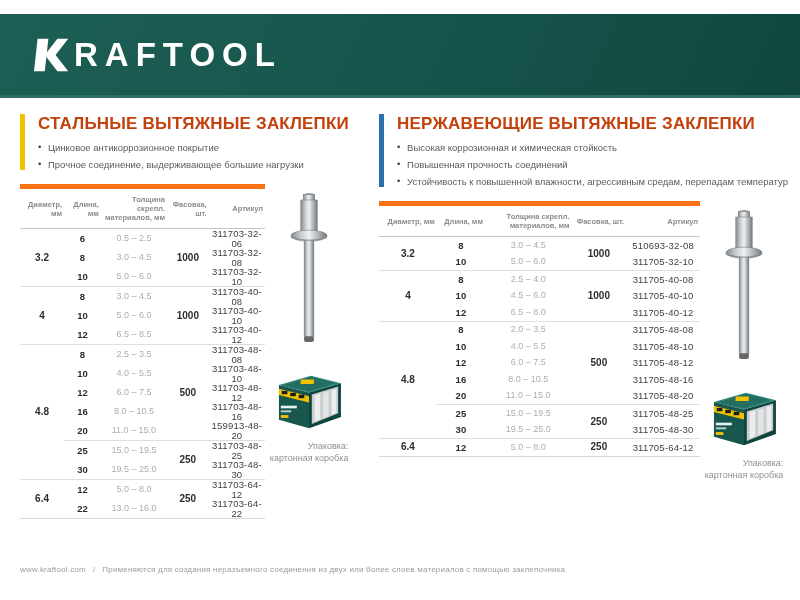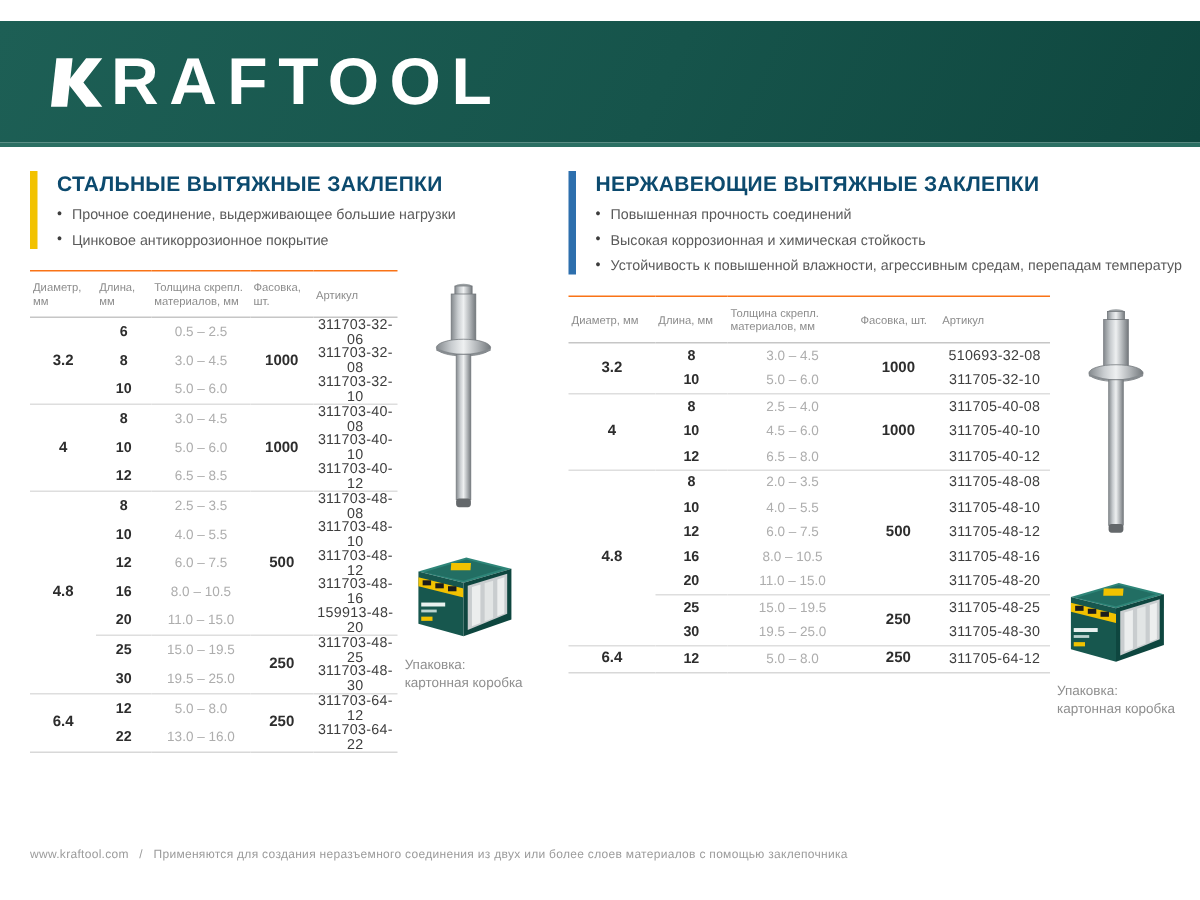--- a/index.html
+++ b/index.html
@@ -5,48 +5,48 @@
   html,body{margin:0;padding:0;background:#ffffff;}
   .page{width:800px;height:600px;position:relative;background:#fff;overflow:hidden;
         font-family:"Liberation Sans",sans-serif;-webkit-font-smoothing:antialiased;}
   
   .topstrip{height:14px;background:#fff;}
   .band{height:84px;box-sizing:border-box;display:flex;align-items:center;padding-left:34px;
         background:linear-gradient(115deg,#1d5f55 0%,#16544b 55%,#0f473f 100%);
         border-bottom:3px solid #2b6f63;}
   .logo{display:flex;align-items:center;gap:4px;}
   .logo-k{display:block;}
-  .logo-text{color:#fff;font-weight:bold;font-size:44px;letter-spacing:7px;line-height:1;}
+  .logo-text{color:#fff;font-weight:bold;font-size:33px;letter-spacing:7px;line-height:1;}
   
   .main{display:grid;grid-template-columns:1fr 1fr;column-gap:26px;padding:16px 12px 0 20px;}
   .sec-head{border-left:5px solid #ccc;padding-left:13px;}
-  .sec-title{margin:0 0 8px 0;font-size:14px;font-weight:bold;color:#0c4a6e;letter-spacing:.2px;}
+  .sec-title{margin:0 0 8px 0;font-size:17px;font-weight:bold;color:#c2410c;letter-spacing:.2px;}
   .bullets{margin:0;padding:0;list-style:none;}
   .bullets li{font-size:9.5px;color:#5a5a5a;margin:0 0 6px 0;padding-left:10px;position:relative;white-space:nowrap;}
   .bullets li::before{content:"•";position:absolute;left:0;top:-1px;color:#3d3d3d;}
   .product{display:flex;margin-top:14px;}
   
   table.spec{border-collapse:collapse;flex:1;align-self:flex-start;border-bottom:1px solid #d8d8d8;}
-  table.spec th{font-size:7.5px;font-weight:normal;color:#8c8c8c;line-height:9px;
-        border-top:1px solid #f97316;border-bottom:1px solid #c6c6c6;
-        padding:6px 2px;white-space:pre-line;text-align:left;vertical-align:middle;}
+  table.spec th{font-size:7.5px;font-weight:bold;color:#8c8c8c;line-height:9px;
+        border-top:5px solid #f97316;border-bottom:1px solid #c6c6c6;
+        padding:6px 2px;white-space:pre-line;text-align:right;vertical-align:middle;}
   table.spec td{text-align:center;vertical-align:middle;padding:0 2px;line-height:1;}
   .s0 table.spec td{height:14.3px;}
   .s1 table.spec td{height:16.5px;}
   td.dia{font-weight:bold;font-size:10px;color:#2d2d2d;}
   td.len{font-weight:bold;font-size:9.5px;color:#2d2d2d;}
   td.thick{font-size:9px;color:#adadad;}
   td.pack{font-weight:bold;font-size:10px;color:#2d2d2d;}
   td.sku{font-weight:normal;font-size:9.5px;color:#3e3e3e;letter-spacing:.2px;}
   tr.sep td{border-top:1px solid #dedede;}
   th.c1{width:18%;} th.c2{width:15%;} th.c3{width:27%;} th.c4{width:17%;} th.c5{width:23%;}
   
   .figure{width:88px;display:flex;flex-direction:column;align-items:center;padding-top:0;}
   .boxwrap{margin-top:16px;}
-  .caption{margin-top:5px;font-size:9px;color:#8f8f8f;line-height:11.5px;text-align:left;}
+  .caption{margin-top:5px;font-size:9px;color:#8f8f8f;line-height:11.5px;text-align:right;}
   
   .footer{position:absolute;left:20px;bottom:26px;font-size:8px;color:#9b9b9b;letter-spacing:.2px;}
   .footer .sep{margin:0 7px;color:#9b9b9b;}
   .footer .url{color:#9b9b9b;text-decoration:none;text-align:center;}
 </style>
 </head>
 <body>
 
 <div class="page">
 
@@ -61,22 +61,22 @@
       <span class="logo-text">RAFTOOL</span>
     </div>
   </header>
 
   <main class="main">
 
     <section class="sec s0">
       <div class="sec-head" style="border-left-color: rgb(242, 194, 0);">
         <h2 class="sec-title">СТАЛЬНЫЕ ВЫТЯЖНЫЕ ЗАКЛЕПКИ</h2>
         <ul class="bullets">
+            <li>Цинковое антикоррозионное покрытие</li>
             <li>Прочное соединение, выдерживающее большие нагрузки</li>
-            <li>Цинковое антикоррозионное покрытие</li>
           </ul>
       </div>
       <div class="product">
         <table class="spec">
             <thead>
               <tr>
                 <th class="c1">Диаметр, мм</th>
                 <th class="c2">Длина, мм</th>
                 <th class="c3">Толщина скрепл.
 материалов, мм</th>
@@ -215,22 +215,22 @@
             <div>картонная коробка</div>
           </div>
         </div>
       </div>
     </section>
 
     <section class="sec s1">
       <div class="sec-head" style="border-left-color: rgb(45, 111, 173);">
         <h2 class="sec-title">НЕРЖАВЕЮЩИЕ ВЫТЯЖНЫЕ ЗАКЛЕПКИ</h2>
         <ul class="bullets">
+            <li>Высокая коррозионная и химическая стойкость</li>
             <li>Повышенная прочность соединений</li>
-            <li>Высокая коррозионная и химическая стойкость</li>
             <li>Устойчивость к повышенной влажности, агрессивным средам, перепадам температур</li>
           </ul>
       </div>
       <div class="product">
         <table class="spec">
             <thead>
               <tr>
                 <th class="c1">Диаметр, мм</th>
                 <th class="c2">Длина, мм</th>
                 <th class="c3">Толщина скрепл.

